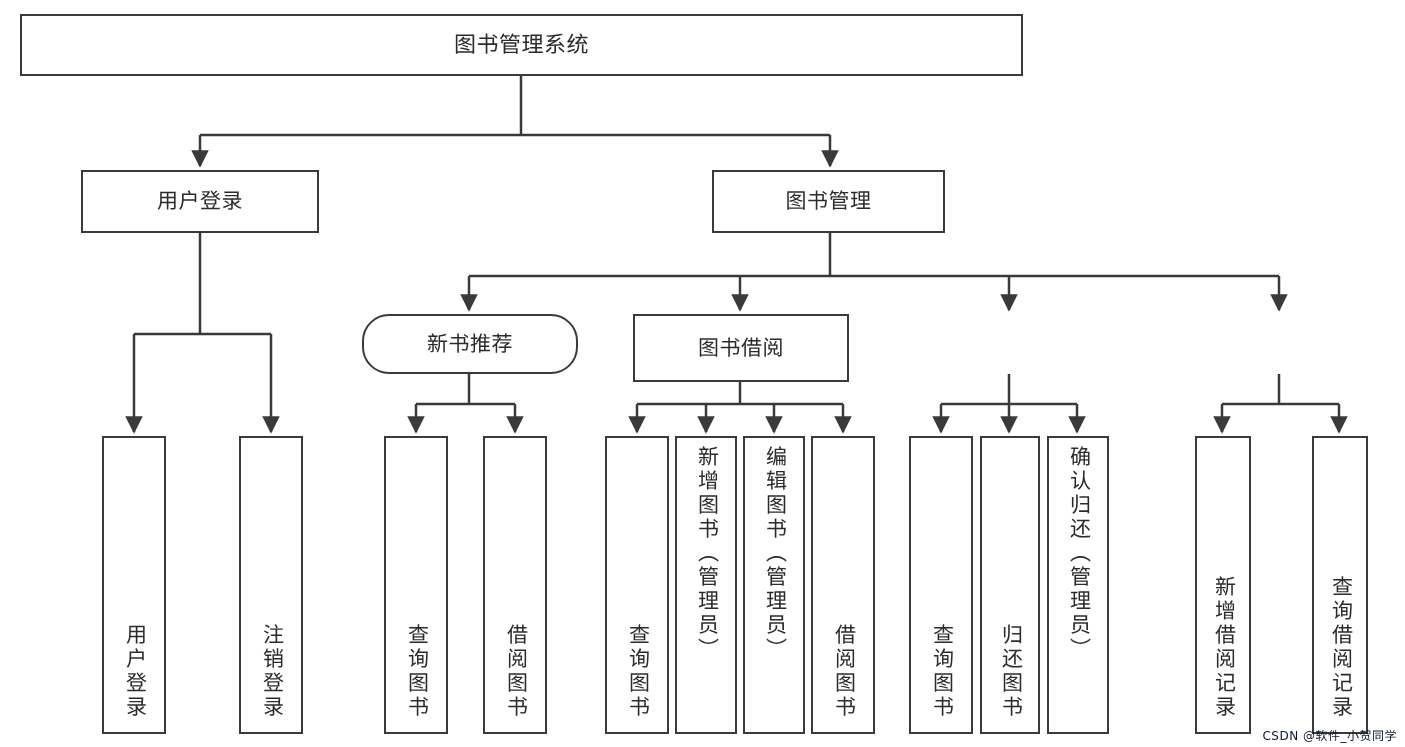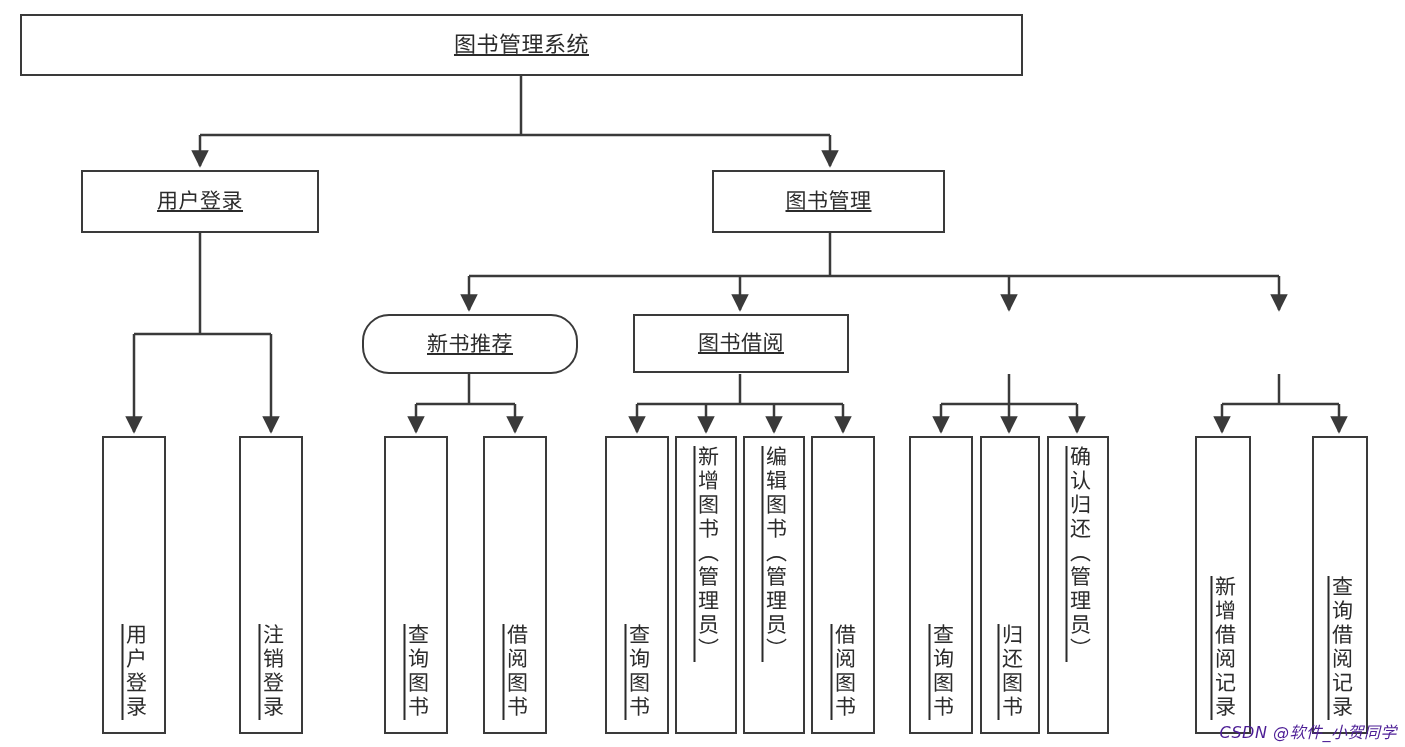--- a/index.html
+++ b/index.html
@@ -29,21 +29,20 @@
   .node {
     position: absolute;
     box-sizing: border-box;
     background: #ffffff;
     border: 2px solid #3a3a3a;
     display: flex;
     align-items: center;
     justify-content: center;
     color: #2b2b2b;
     z-index: 2;
-    text-decoration: underline;
   }
   .node-label {
     display: block;
     text-align: center;
     line-height: 1.18;
     white-space: nowrap;
     color: #2b2b2b;
   }
   
   .node.horizontal .node-label {
@@ -69,26 +68,25 @@
     text-orientation: upright;
     font-size: 21px;
     letter-spacing: 3px;
     line-height: 1;
     white-space: nowrap;
   }
   #watermark {
     position: absolute;
     right: 8px;
     bottom: 4px;
-    font-size: 16px;
-    color: #4c1d95;
+    font-size: 12px;
+    color: #0f172a;
     letter-spacing: 0.5px;
     z-index: 3;
     white-space: nowrap;
-    font-style: italic;
   }
 </style>
 </head>
 <body>
 
 <div id="diagram-root">
 
   <svg id="edge-layer" viewBox="0 0 1405 747" width="1405" height="747">
     <defs>
       <marker id="arrow" viewBox="0 0 10 10" refX="9" refY="5" markerWidth="7" markerHeight="7" orient="auto-start-reverse">
@@ -146,21 +144,21 @@
   <div class="node horizontal" style="left:81px; top:170px; width:238px; height:63px;">
     <span class="node-label">用户登录</span>
   </div>
   <div class="node horizontal" style="left:712px; top:170px; width:233px; height:63px;">
     <span class="node-label">图书管理</span>
   </div>
 
   <div class="node horizontal" style="left:362px; top:314px; width:216px; height:60px;border-radius:27px;">
     <span class="node-label">新书推荐</span>
   </div>
-  <div class="node horizontal" style="left:633px; top:314px; width:216px; height:59px;">
+  <div class="node horizontal" style="left:633px; top:314px; width:216px; height:68px;">
     <span class="node-label">图书借阅</span>
   </div>
 
   <div class="node vertical bottom-aligned" style="left:102px; top:436px; width:64px; height:298px;">
     <span class="node-label">用户登录</span>
   </div>
   <div class="node vertical bottom-aligned" style="left:239px; top:436px; width:64px; height:298px;">
     <span class="node-label">注销登录</span>
   </div>
 

